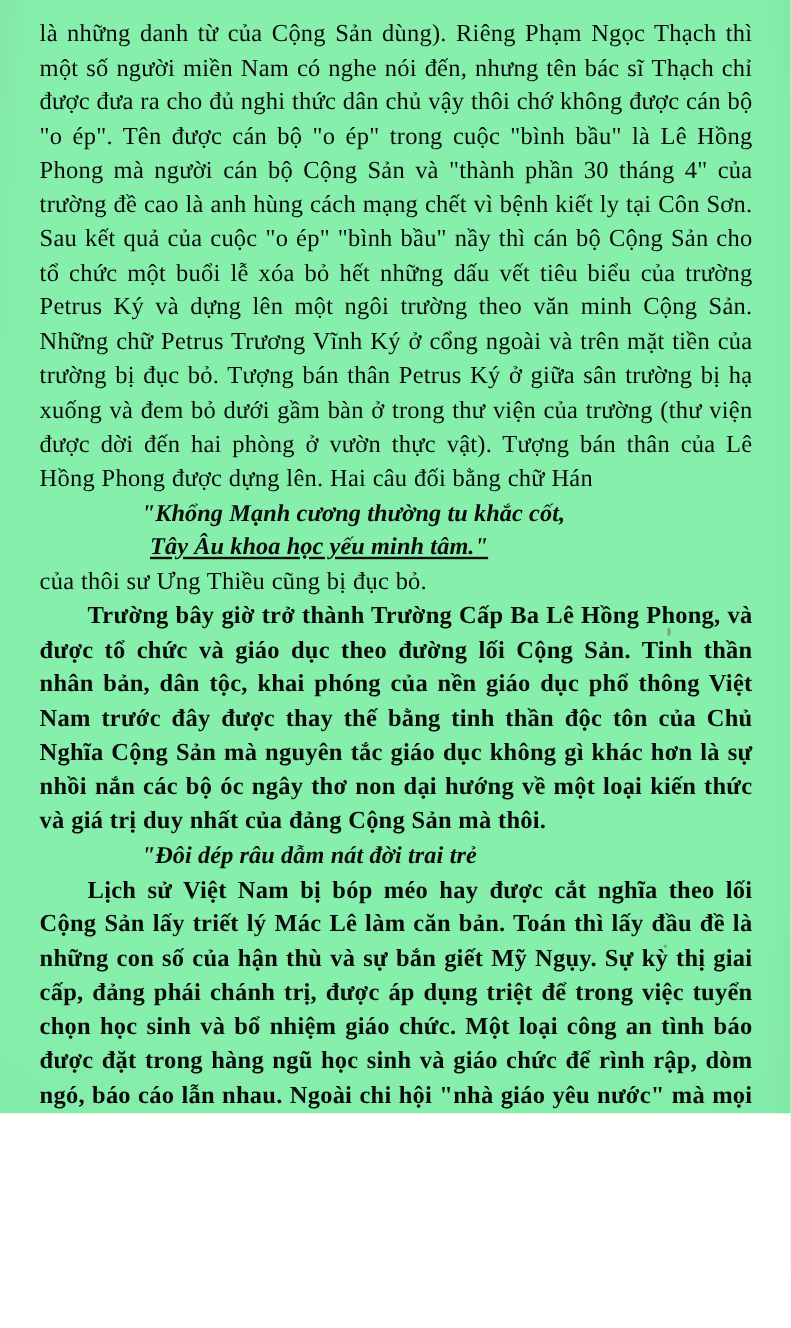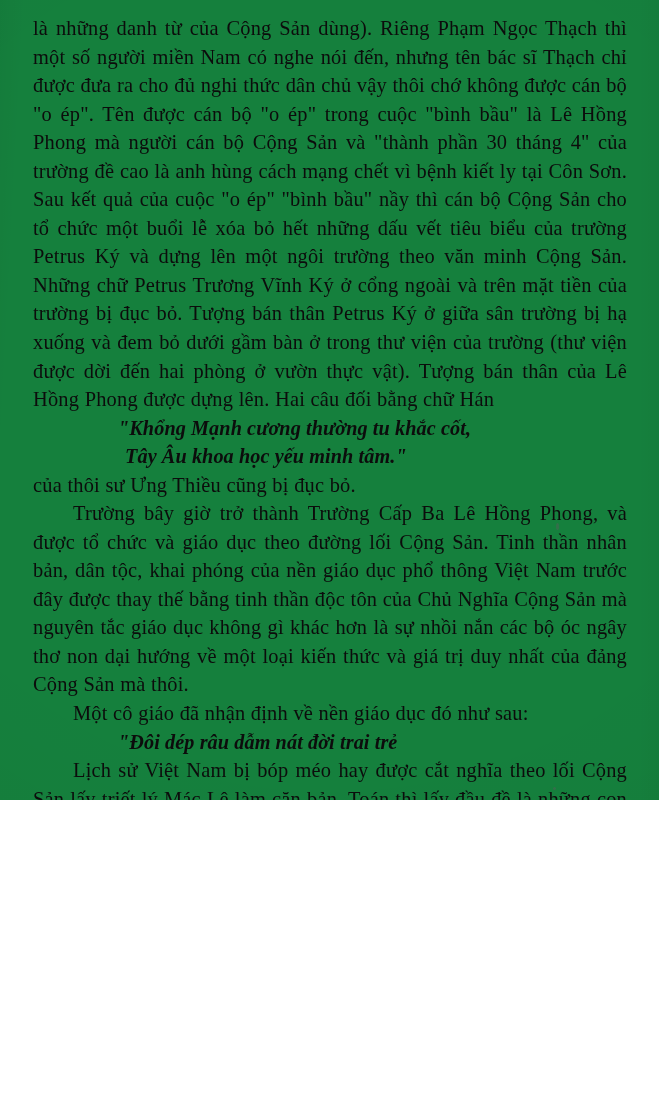--- a/index.html
+++ b/index.html
@@ -3,22 +3,22 @@
 <meta charset="utf-8">
 <style>
   html, body {
     margin: 0;
     padding: 0;
     background: #ffffff;
   }
   .page {
     position: relative;
     width: 659px;
-    height: 800px;
-    background: #15803d;
+    height: 928px;
+    background: #86efac;
     overflow: hidden;
     font-family: "Liberation Serif", "DejaVu Serif", serif;
     color: #0c0c0c;
     box-sizing: border-box;
   }
   
   .page::before {
     content: "";
     position: absolute;
     inset: 0;
@@ -39,36 +39,38 @@
     text-align: justify;
     text-justify: inter-word;
     font-size: 20.4px;
     line-height: 28.55px;
     letter-spacing: 0.01em;
     word-spacing: 0.01em;
     text-indent: 0;
   }
   p.para.indent {
     text-indent: 40px;
+    font-weight: bold;
   }
   p.para.last-flush > :last-child {
     
   }
   .quote {
     margin: 0;
     font-style: italic;
     font-weight: 700;
     font-size: 20.2px;
     line-height: 28.5px;
     text-align: left;
     padding-left: 85px;
     letter-spacing: 0.005em;
   }
   .quote.l2 {
     padding-left: 92px;
+    text-decoration: underline;
   }
   .quote-block {
     margin: 0;
   }
   .pagenum {
     position: absolute;
     left: 33px;
     top: 1062px;
     font-size: 27px;
     line-height: 28px;
@@ -94,21 +96,20 @@
 
     <div class="quote-block">
       <p class="quote">"Khổng Mạnh cương thường tu khắc cốt,</p>
       <p class="quote l2">Tây Âu khoa học yếu minh tâm."</p>
     </div>
 
     <p class="para">của thôi sư Ưng Thiều cũng bị đục bỏ.</p>
 
     <p class="para indent">Trường bây giờ trở thành Trường Cấp Ba Lê Hồng Phong, và được tổ chức và giáo dục theo đường lối Cộng Sản. Tinh thần nhân bản, dân tộc, khai phóng của nền giáo dục phổ thông Việt Nam trước đây được thay thế bằng tinh thần độc tôn của Chủ Nghĩa Cộng Sản mà nguyên tắc giáo dục không gì khác hơn là sự nhồi nắn các bộ óc ngây thơ non dại hướng về một loại kiến thức và giá trị duy nhất của đảng Cộng Sản mà thôi.</p>
 
-    <p class="para indent">Một cô giáo đã nhận định về nền giáo dục đó như sau:</p>
 
     <div class="quote-block">
       <p class="quote">"Đôi dép râu dẫm nát đời trai trẻ</p>
     </div>
 
     <p class="para indent">Lịch sử Việt Nam bị bóp méo hay được cắt nghĩa theo lối Cộng Sản lấy triết lý Mác Lê làm căn bản. Toán thì lấy đầu đề là những con số của hận thù và sự bắn giết Mỹ Ngụy. Sự kỳ thị giai cấp, đảng phái chánh trị, được áp dụng triệt để trong việc tuyển chọn học sinh và bổ nhiệm giáo chức. Một loại công an tình báo được đặt trong hàng ngũ học sinh và giáo chức để rình rập, dòm ngó, báo cáo lẫn nhau. Ngoài chi hội "nhà giáo yêu nước" mà mọi nhà giáo đều được bắt buộc vào còn có những kẻ "nồng cốt"</p>
 
   </div>
 
   <div class="pagenum">70</div>

